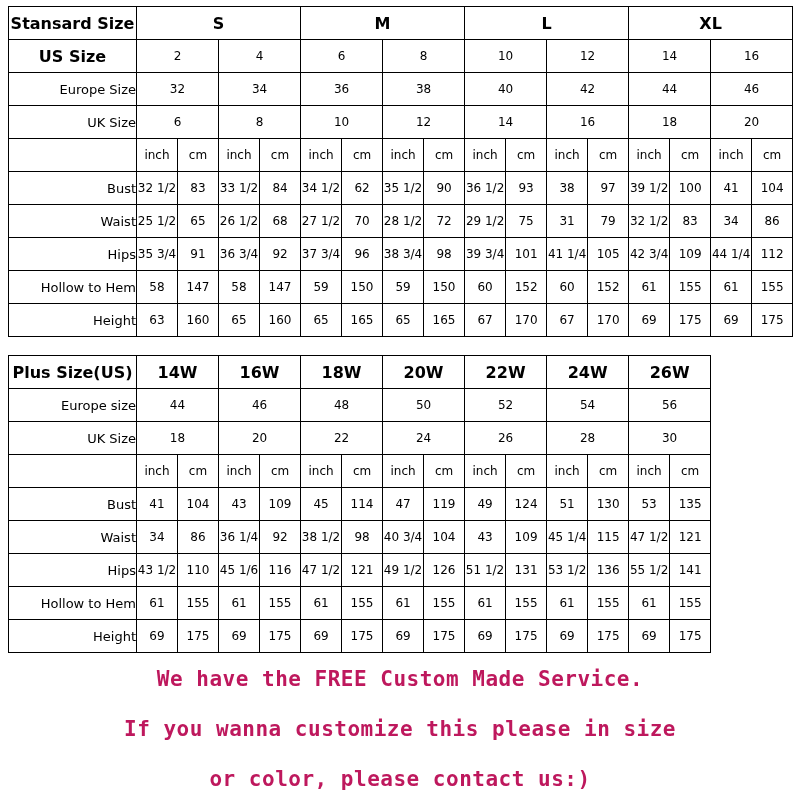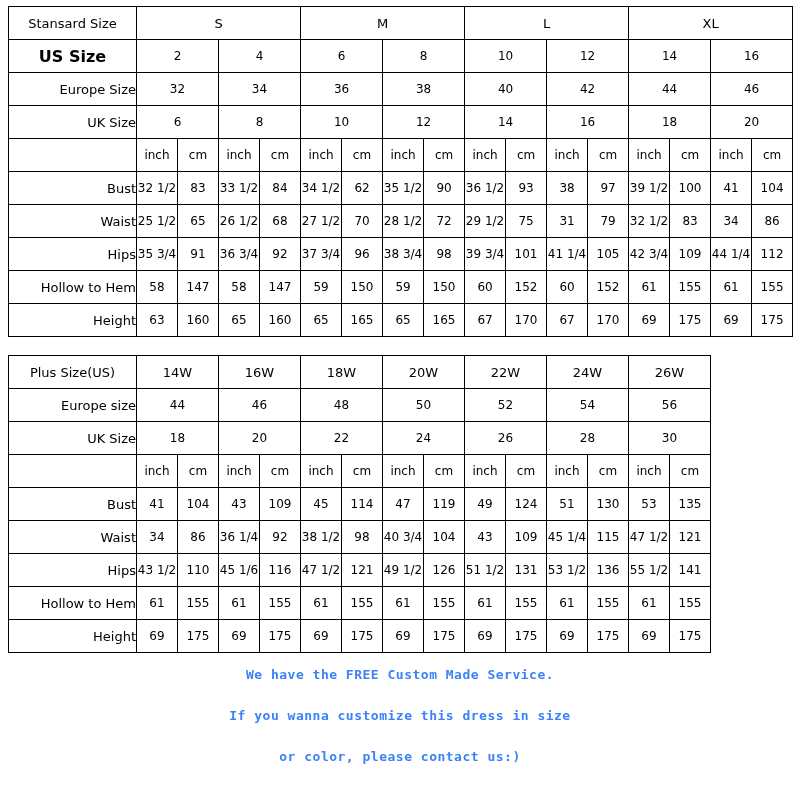--- a/index.html
+++ b/index.html
@@ -32,22 +32,22 @@
     text-align: center;
     vertical-align: middle;
     font-size: 12px;
     font-weight: normal;
     padding: 0;
     height: 32px;
     white-space: nowrap;
     overflow: hidden;
   }
   td.hdr {
-    font-weight: normal;
-    font-size: 13px;
+    font-weight: bold;
+    font-size: 16px;
   }
   td.rowlabel {
     font-size: 13px;
     text-align: right;
   }
   td.rowlabel-bold {
     font-weight: bold;
     font-size: 16px;
   }
   td.blank {
@@ -57,23 +57,23 @@
     border: none;
   }
   .spacer {
     height: 18px;
   }
   .notes {
     margin-top: 14px;
     text-align: center;
   }
   .note-line {
-    color: #3b82f6;
+    color: #be185d;
     font-family: "DejaVu Sans Mono", monospace;
-    font-size: 13px;
+    font-size: 21px;
     font-weight: bold;
     letter-spacing: 0.5px;
     margin: 0 0 26px 0;
     white-space: nowrap;
   }
   .note-line:last-child { margin-bottom: 8px; }
 </style>
 </head>
 <body>
 
@@ -407,17 +407,17 @@
         <td>175</td>
         <td>69</td>
         <td>175</td>
         <td class="nb"></td>
       </tr>
     </tbody>
   </table>
 
   <div class="notes">
     <p class="note-line">We have the FREE Custom Made Service.</p>
-    <p class="note-line">If you wanna customize this dress in size</p>
+    <p class="note-line">If you wanna customize this please in size</p>
     <p class="note-line">or color, please contact us:)</p>
   </div>
 
 </div>
 
 </body></html>

